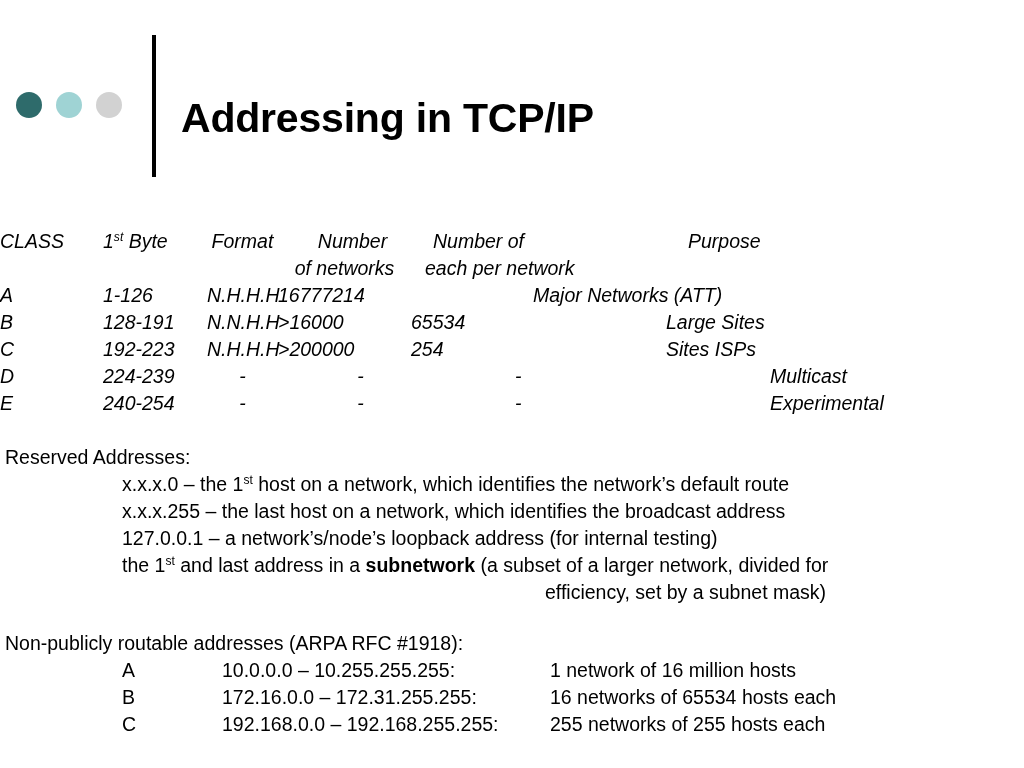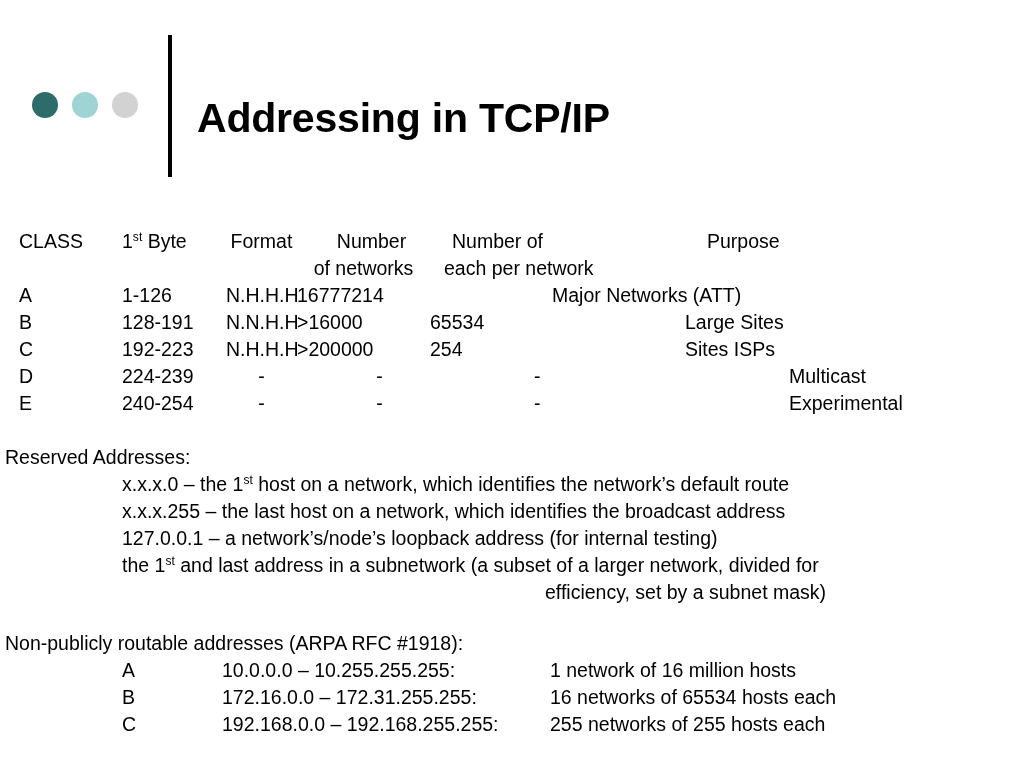--- a/index.html
+++ b/index.html
@@ -12,21 +12,21 @@
     background: #ffffff;
     font-family: "Liberation Sans", sans-serif;
     color: #000000;
     overflow: hidden;
     position: relative;
   }
 
   
   .title-block {
     position: absolute;
-    left: 16px;
+    left: 0;
     top: 0;
     width: 907px;
     height: 200px;
   }
   .dots {
     position: absolute;
     left: 16px;
     top: 92px;
     display: flex;
     align-items: center;
@@ -66,22 +66,22 @@
     left: 0;
     top: 228px;
     width: 1024px;
     font-size: 19.5px;
     line-height: 27px;
   }
 
   
   .class-table {
     position: relative;
-    margin-left: 19px;
     width: 990px;
+    font-style: italic;
   }
   .ct-row {
     display: flex;
     height: 27px;
     align-items: flex-start;
     white-space: nowrap;
   }
   .c-class   { width: 103px; flex: 0 0 103px; }
   .c-byte    { width: 104px; flex: 0 0 104px; }
   .c-format  { width: 71px;  flex: 0 0 71px; }
@@ -114,21 +114,21 @@
   .indent-line2 {
     margin-left: 545px;
     white-space: nowrap;
   }
 
   sup {
     font-size: 0.62em;
     vertical-align: super;
     line-height: 0;
   }
-  b { font-weight: normal; }
+  b { font-weight: bold; }
 
   
   .arpa-row {
     display: flex;
     margin-left: 122px;
     height: 27px;
     white-space: nowrap;
   }
   .a-letter { width: 100px; flex: 0 0 100px; }
   .a-range  { width: 328px; flex: 0 0 328px; }

